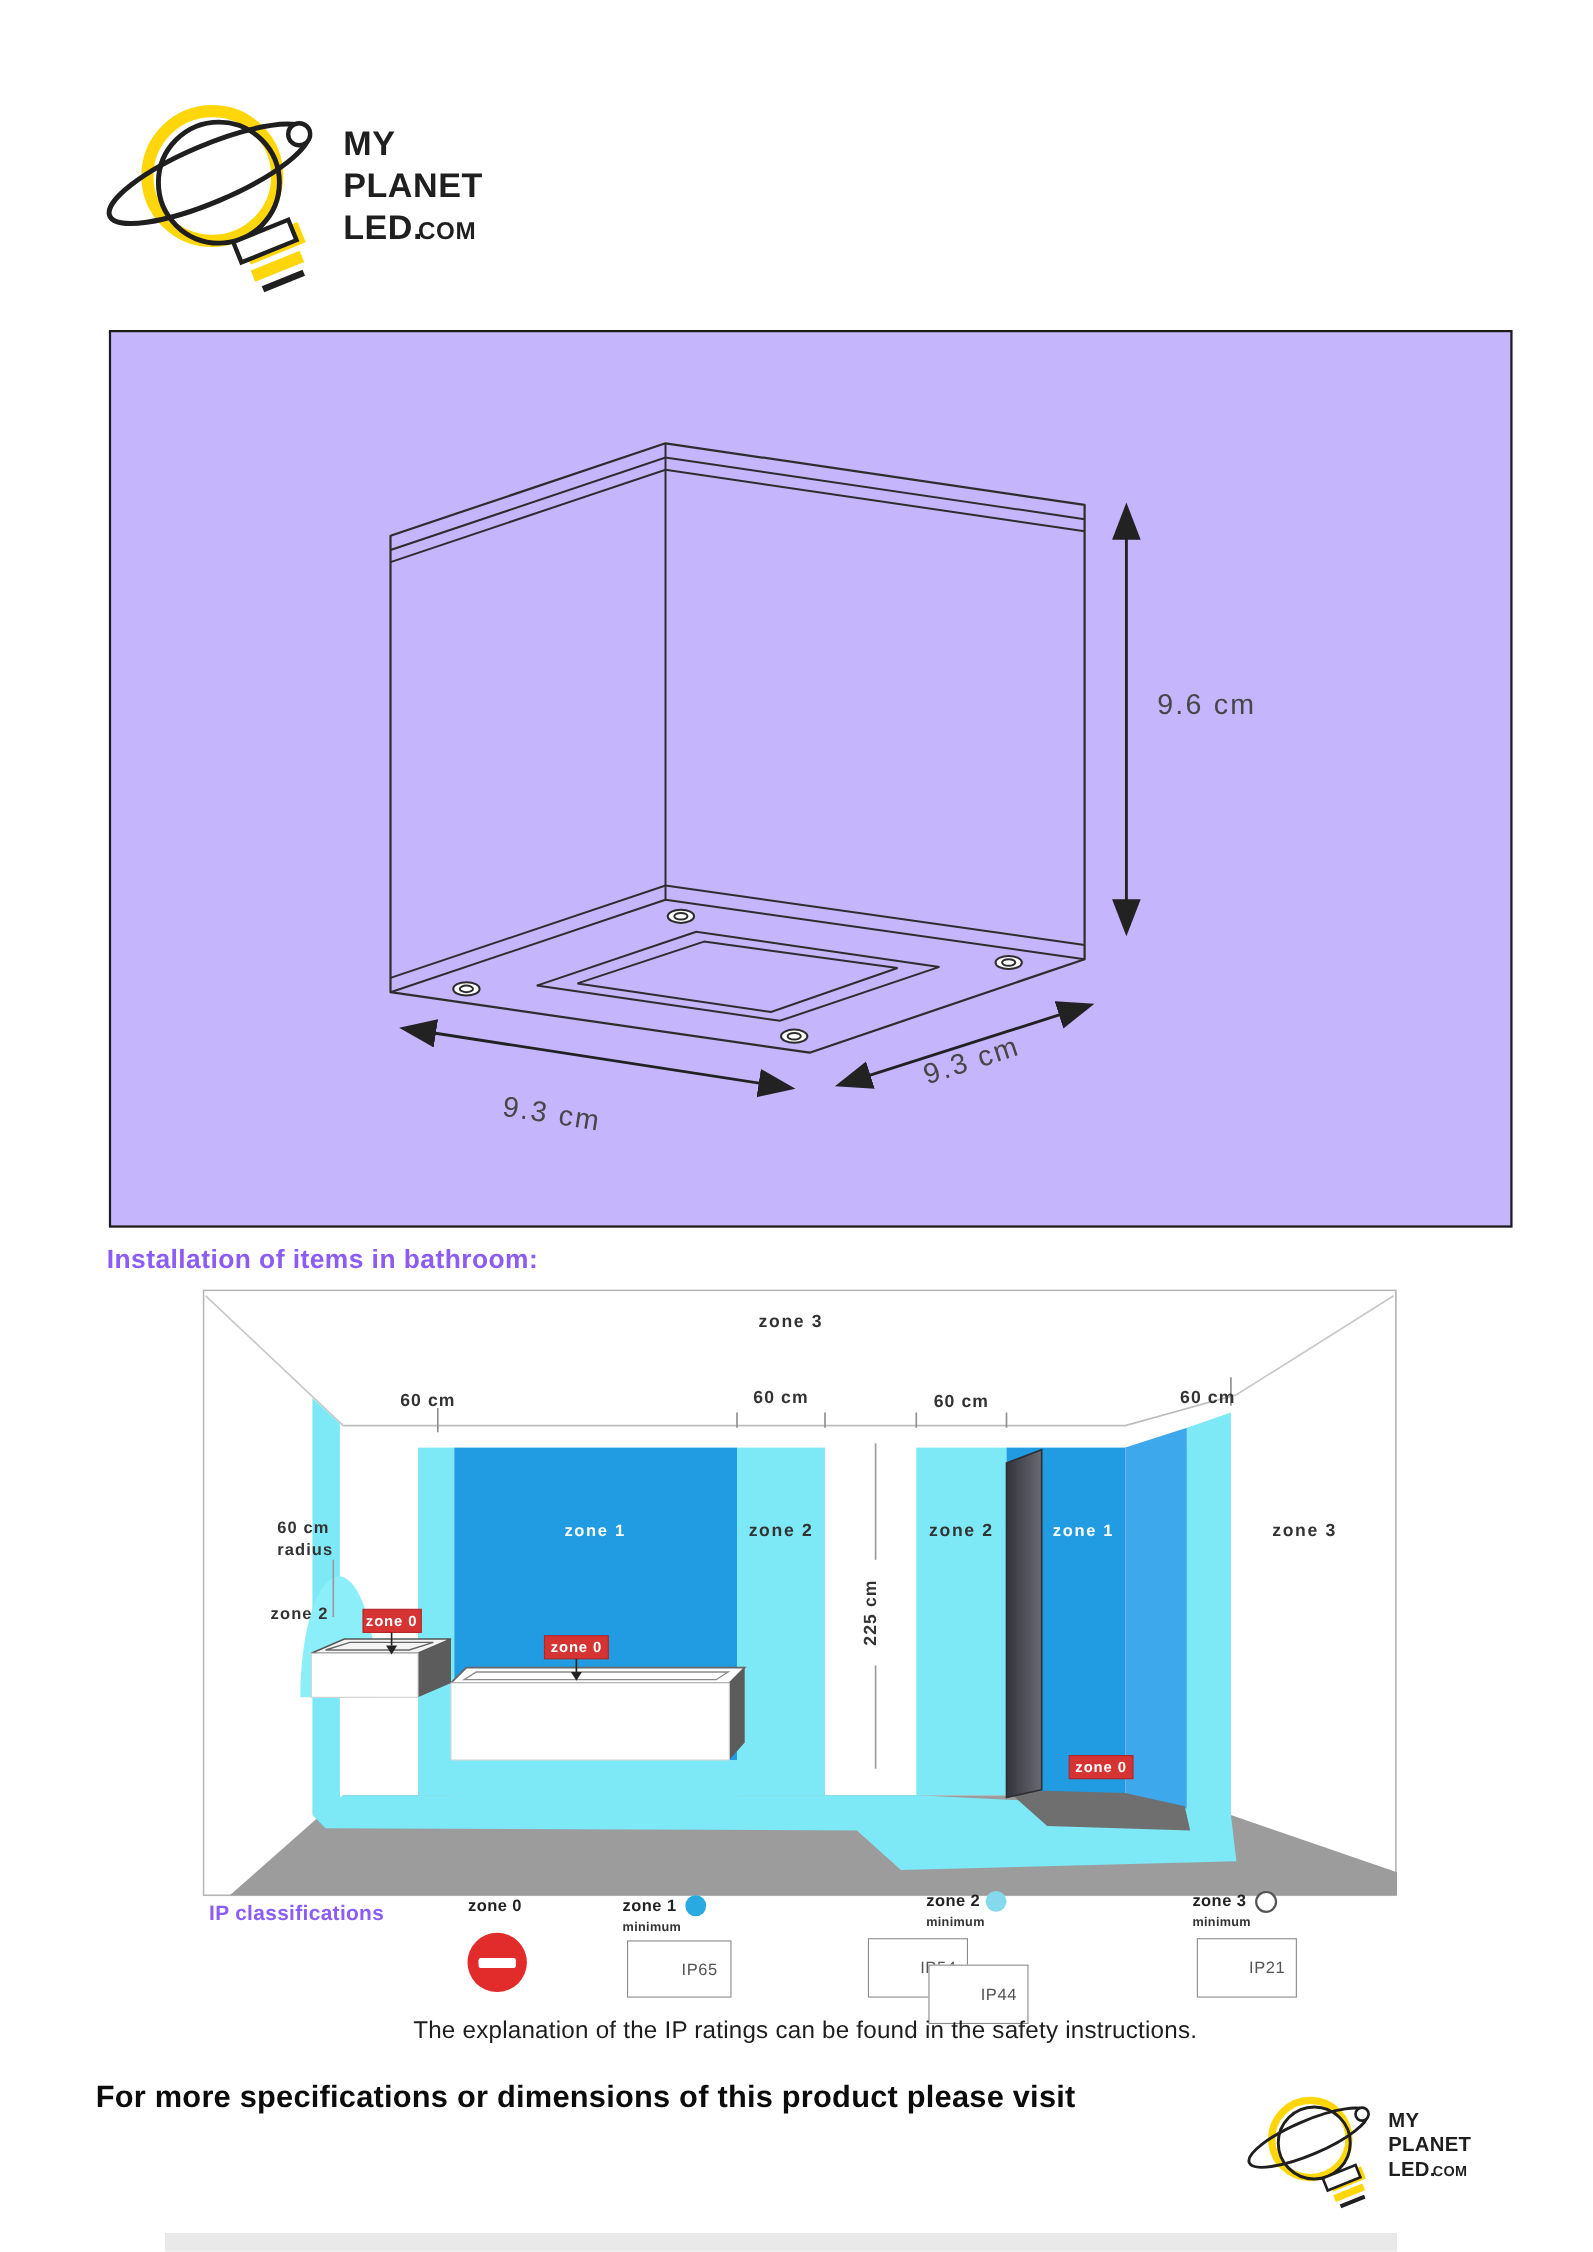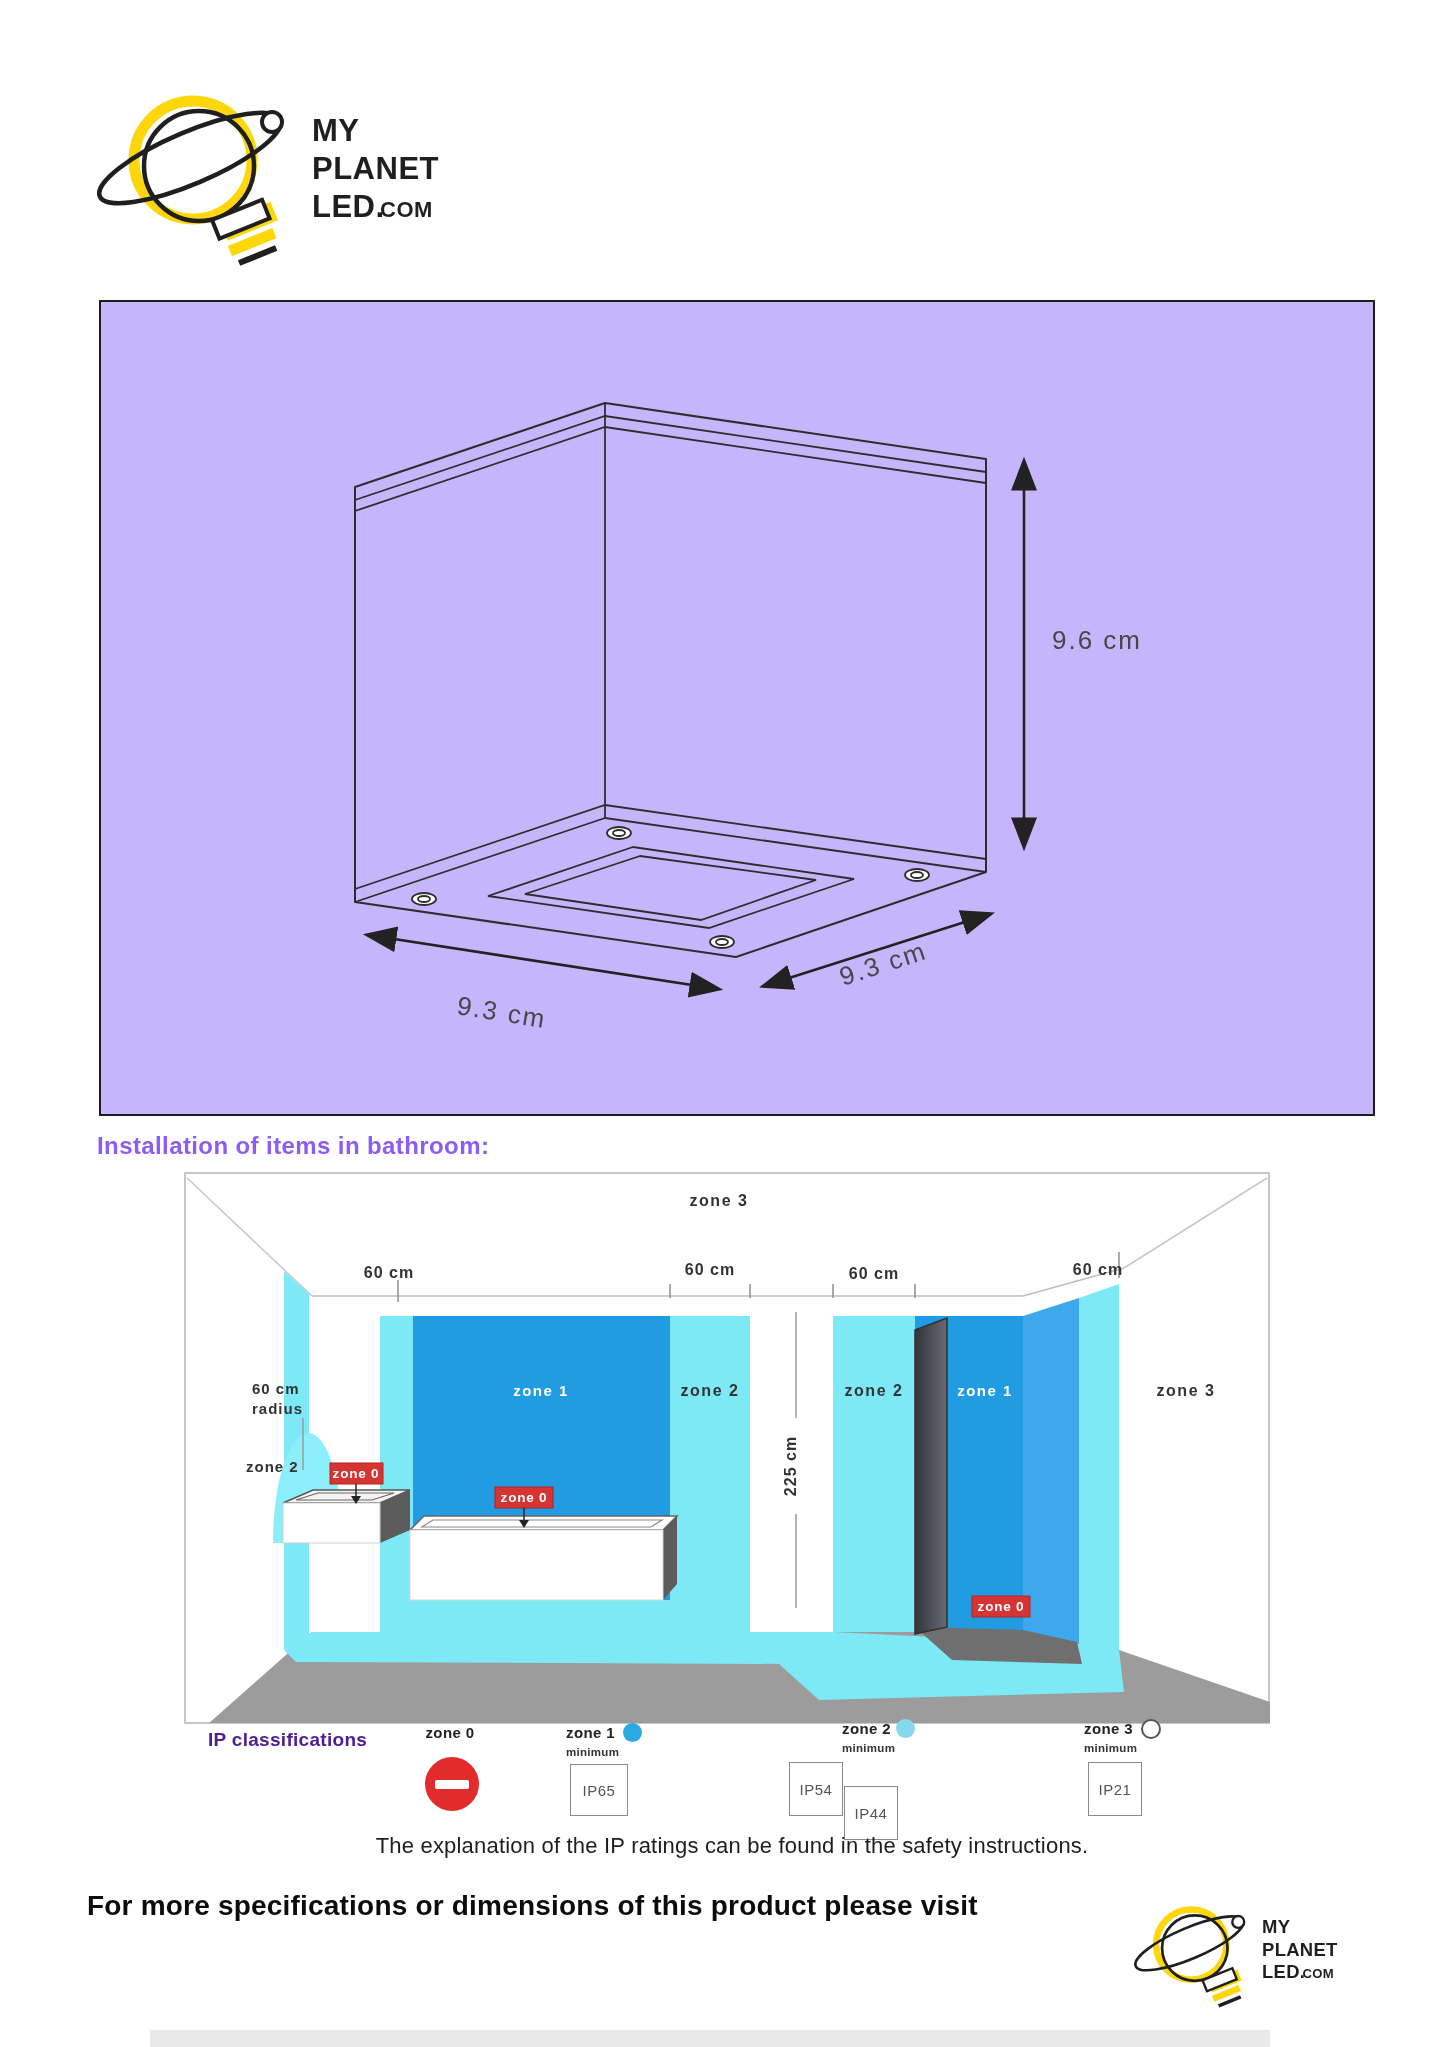--- a/index.html
+++ b/index.html
@@ -2,25 +2,25 @@
 <html><head>
 <meta charset="utf-8">
 <style>
   html,body{margin:0;padding:0;background:#ffffff;}
   body{width:1448px;height:2047px;position:relative;font-family:"Liberation Sans",sans-serif;overflow:hidden;}
   .abs{position:absolute;}
   
   .product-box{left:99px;top:300px;width:1272px;height:812px;border:2px solid #1c1c1c;background:#c4b5fd;}
   
   .section-heading{left:97px;top:1132px;font-size:24px;font-weight:bold;color:#8b5cf6;letter-spacing:0.4px;}
-  .legend-title{left:190px;top:1729px;font-size:19px;font-weight:bold;color:#4c1d95;letter-spacing:0.3px;margin-left:18px;}
+  .legend-title{left:190px;top:1729px;font-size:19px;font-weight:bold;color:#8b5cf6;letter-spacing:0.3px;}
   .lg-label{font-size:15px;font-weight:bold;color:#222;letter-spacing:0.4px;}
   .lg-min{font-size:11.5px;font-weight:bold;color:#333;letter-spacing:0.3px;}
   .lg-dot{width:19px;height:19px;border-radius:50%;}
-  .ip-box{border:1px solid #8a8a8a;background:#fff;color:#555;font-size:15px;display:flex;align-items:center;justify-content:center;letter-spacing:0.5px;}
+  .ip-box{border:1px solid #8a8a8a;background:#fff;color:#555;font-size:15px;display:flex;align-items:center;justify-content:center;letter-spacing:0.5px;padding-left:37px;}
   .no-entry{width:54px;height:54px;border-radius:50%;background:#e22b2b;display:flex;align-items:center;justify-content:center;}
   .no-entry .bar{width:34px;height:9px;background:#fff;border-radius:2px;}
   .note-line{left:0;right:0;top:1833px;text-align:center;font-size:22px;color:#1d1d1d;letter-spacing:0.2px;margin-left:16px;}
   .footer-text{left:87px;top:1890px;font-size:28px;font-weight:bold;color:#0c0c0c;letter-spacing:0.2px;}
   .bottom-bar{left:150px;top:2030px;width:1120px;height:17px;background:#e9e9e9;}
   svg text{font-family:"Liberation Sans",sans-serif;}
   .cube-line{stroke:#2d2d2d;stroke-width:2;fill:none;stroke-linejoin:round;}
   .cube-thin{stroke:#2d2d2d;stroke-width:1.8;fill:none;}
   .dim-label{font-size:26px;fill:#474747;letter-spacing:2px;}
   .arrow{stroke:#222;stroke-width:2.6;fill:none;}

